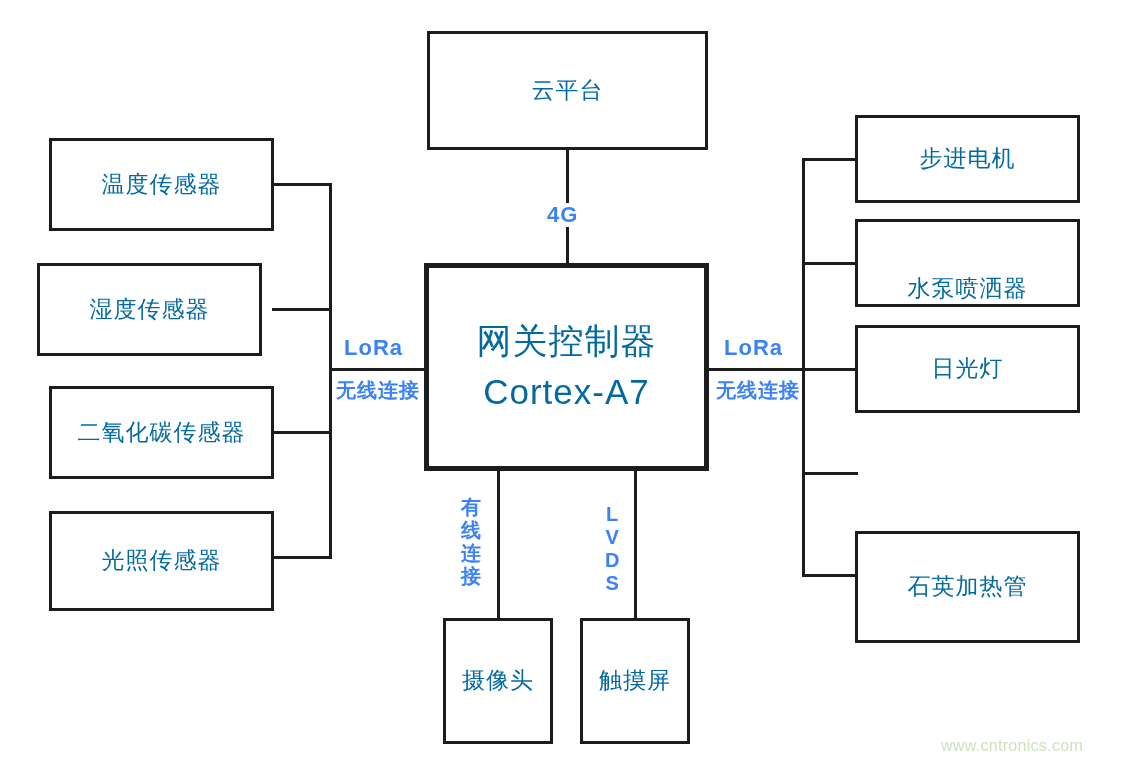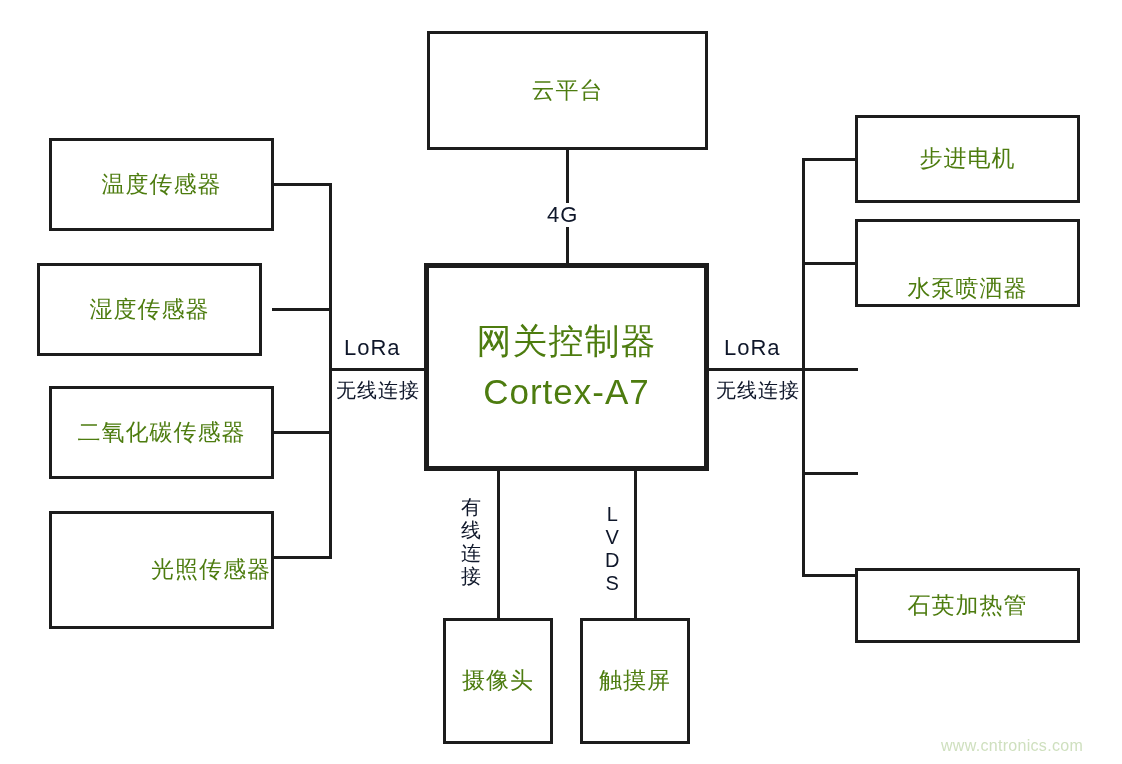--- a/index.html
+++ b/index.html
@@ -17,21 +17,21 @@
   }
   .box {
     position: absolute;
     box-sizing: border-box;
     border: 3px solid #1c1c1c;
     background: #ffffff;
     display: flex;
     align-items: center;
     justify-content: center;
     text-align: center;
-    color: #4d7c0f;
+    color: #0369a1;
     z-index: 3;
   }
   .box .box-label {
     font-size: 23px;
     line-height: 1.35;
     letter-spacing: 1px;
     white-space: pre-line;
   }
   .box.emphasis {
     border-width: 5px;
@@ -42,28 +42,29 @@
   }
   .wire {
     position: absolute;
     background: #1c1c1c;
     z-index: 1;
   }
   .wire.h { height: 3px; }
   .wire.v { width: 3px; }
   .edge-label {
     position: absolute;
-    color: #0f172a;
+    color: #3b82f6;
     font-size: 22px;
     letter-spacing: 1px;
     background: #ffffff;
     z-index: 4;
     white-space: nowrap;
     line-height: 1.1;
     padding: 0 2px;
+    font-weight: bold;
   }
   .edge-label.small {
     font-size: 20px;
   }
   .edge-label.vert {
     white-space: pre-line;
     text-align: center;
     line-height: 1.15;
   }
   .watermark {
@@ -84,21 +85,21 @@
   </div>
 
   <div class="box" style="left:37px; top:263px; width:225px; height:93px;">
     <span class="box-label">湿度传感器</span>
   </div>
 
   <div class="box" style="left:49px; top:386px; width:225px; height:93px;">
     <span class="box-label">二氧化碳传感器</span>
   </div>
 
-  <div class="box" style="left:49px; top:511px; width:225px; height:118px;justify-content:flex-end;">
+  <div class="box" style="left:49px; top:511px; width:225px; height:100px;">
     <span class="box-label">光照传感器</span>
   </div>
 
   <div class="box" style="left:427px; top:31px; width:281px; height:119px;">
     <span class="box-label">云平台</span>
   </div>
 
   <div class="box emphasis" style="left:424px; top:263px; width:285px; height:208px;">
     <span class="box-label">网关控制器
 Cortex-A7</span>
@@ -113,23 +114,26 @@
   </div>
 
   <div class="box" style="left:855px; top:115px; width:225px; height:88px;">
     <span class="box-label">步进电机</span>
   </div>
 
   <div class="box" style="left:855px; top:219px; width:225px; height:88px;align-items:flex-end;">
     <span class="box-label">水泵喷洒器</span>
   </div>
 
+  <div class="box" style="left:855px; top:325px; width:225px; height:88px;">
+    <span class="box-label">日光灯</span>
+  </div>
 
 
-  <div class="box" style="left:855px; top:531px; width:225px; height:75px;margin-top:37px;">
+  <div class="box" style="left:855px; top:531px; width:225px; height:112px;">
     <span class="box-label">石英加热管</span>
   </div>
 
   <div class="wire v" style="left:566px; top:148px; height:117px;"></div>
 
   <div class="wire h" style="left:272px; top:183px; width:60px;"></div>
   <div class="wire h" style="left:272px; top:308px; width:60px;"></div>
   <div class="wire h" style="left:272px; top:431px; width:60px;"></div>
   <div class="wire h" style="left:272px; top:556px; width:60px;"></div>
 

